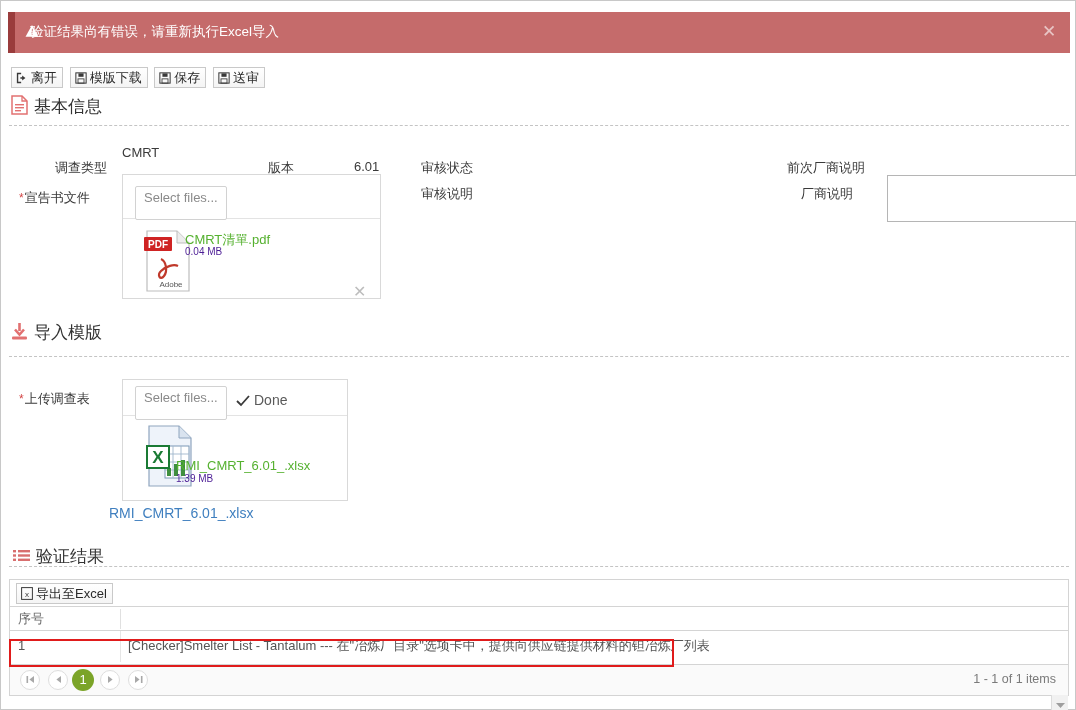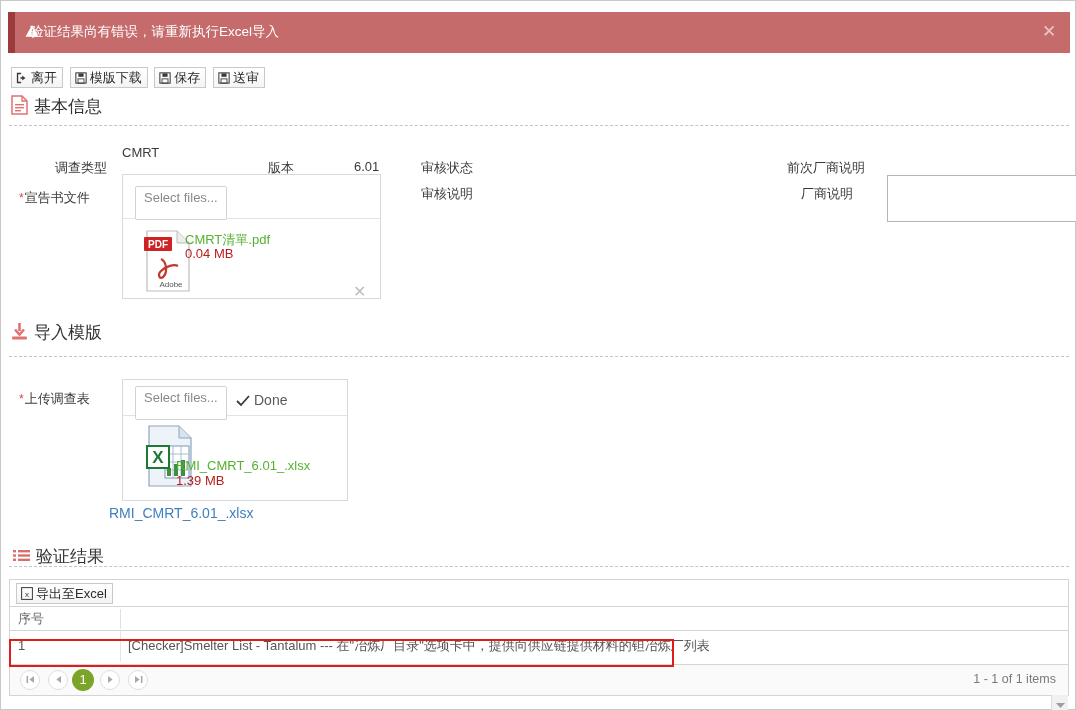--- a/index.html
+++ b/index.html
@@ -177,22 +177,22 @@
     width: 54px; height: 64px;
   }
   .file-name {
     position: absolute;
     font-size: 13px;
     color: #55b12f;
     white-space: nowrap;
   }
   .file-size {
     position: absolute;
-    font-size: 13px;
-    color: #b91c1c;
+    font-size: 10px;
+    color: #4c1d95;
     white-space: nowrap;
   }
   .file-remove {
     position: absolute;
     font-size: 16px;
     color: #bdbdbd;
     cursor: pointer;
     font-family: "DejaVu Sans", sans-serif;
     line-height: 1;
   }

